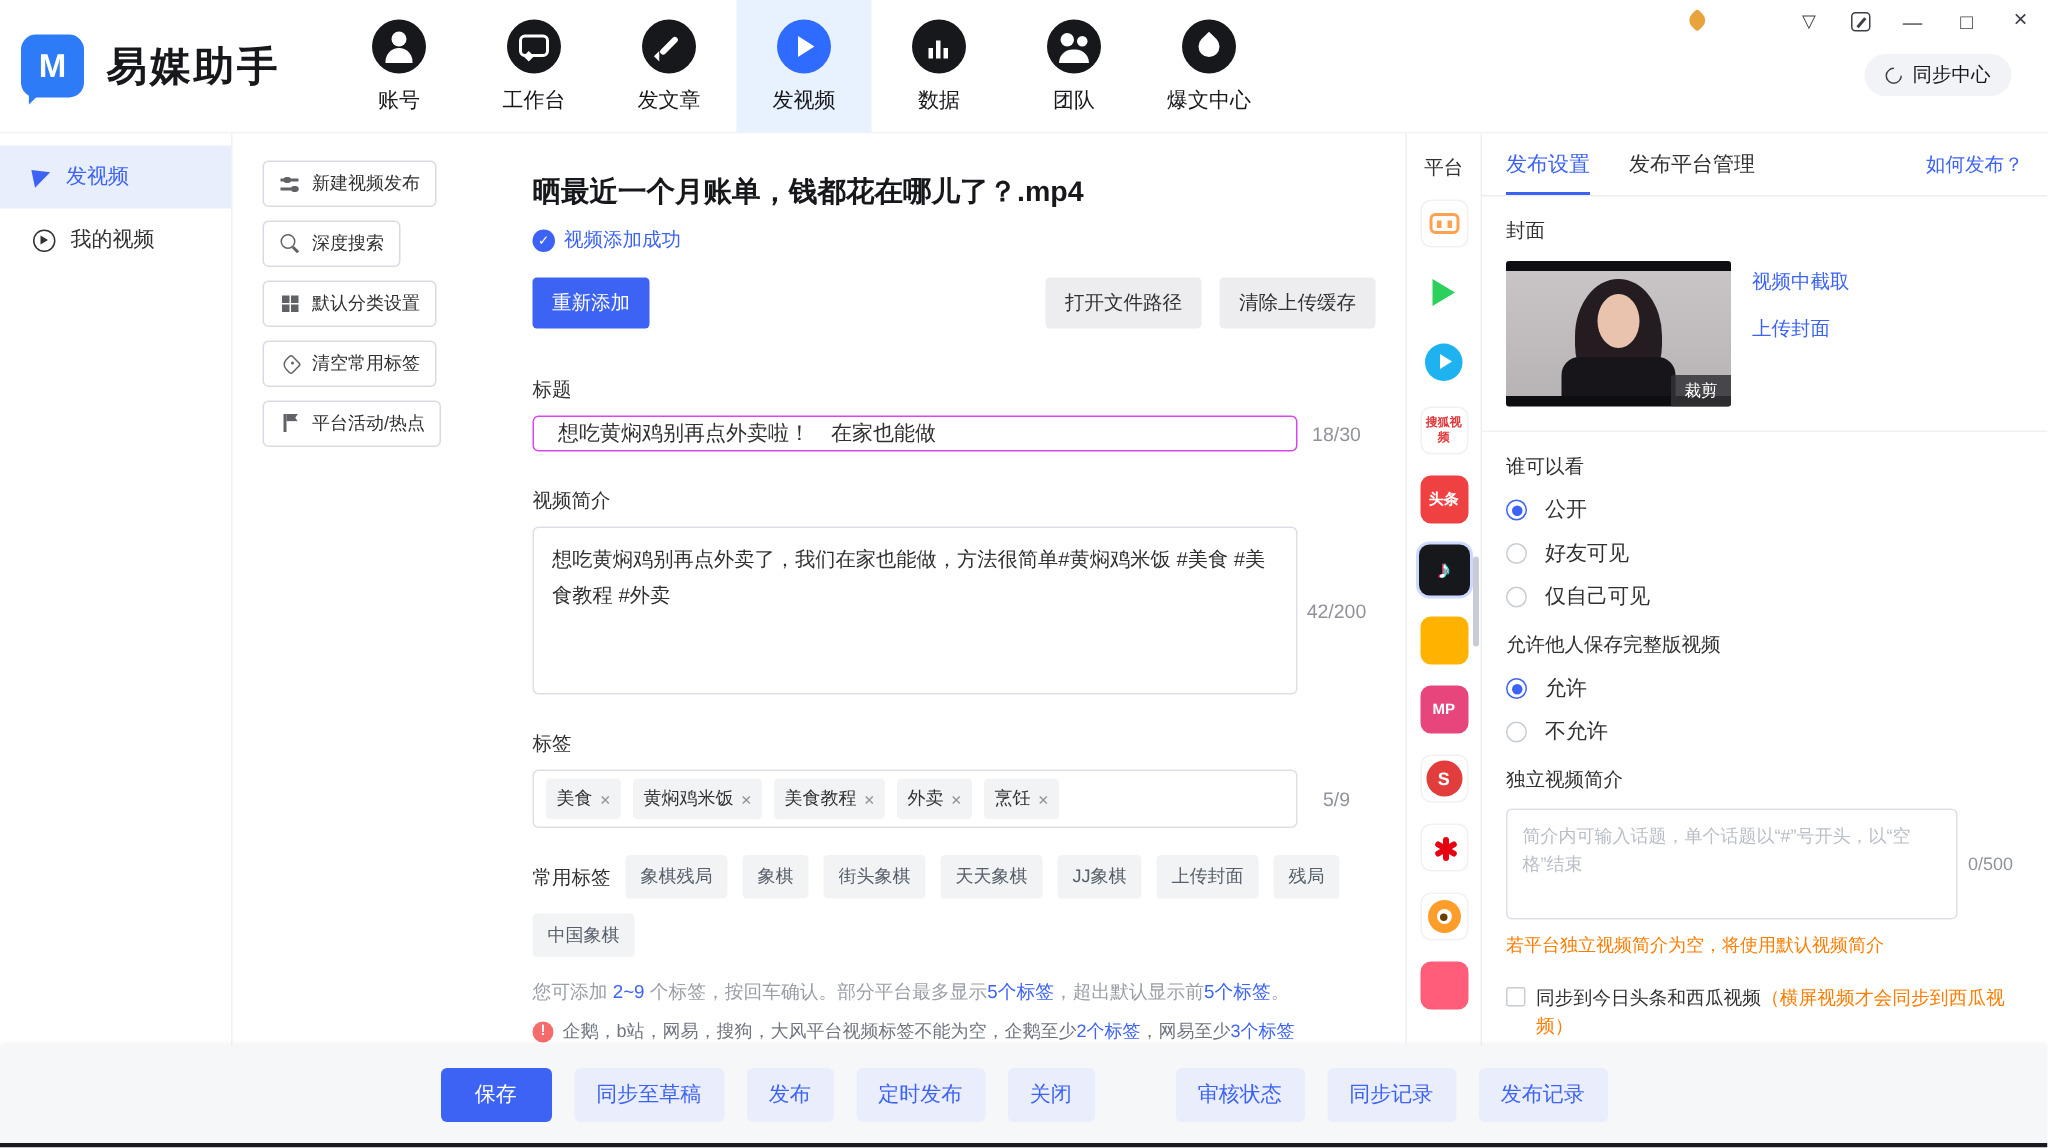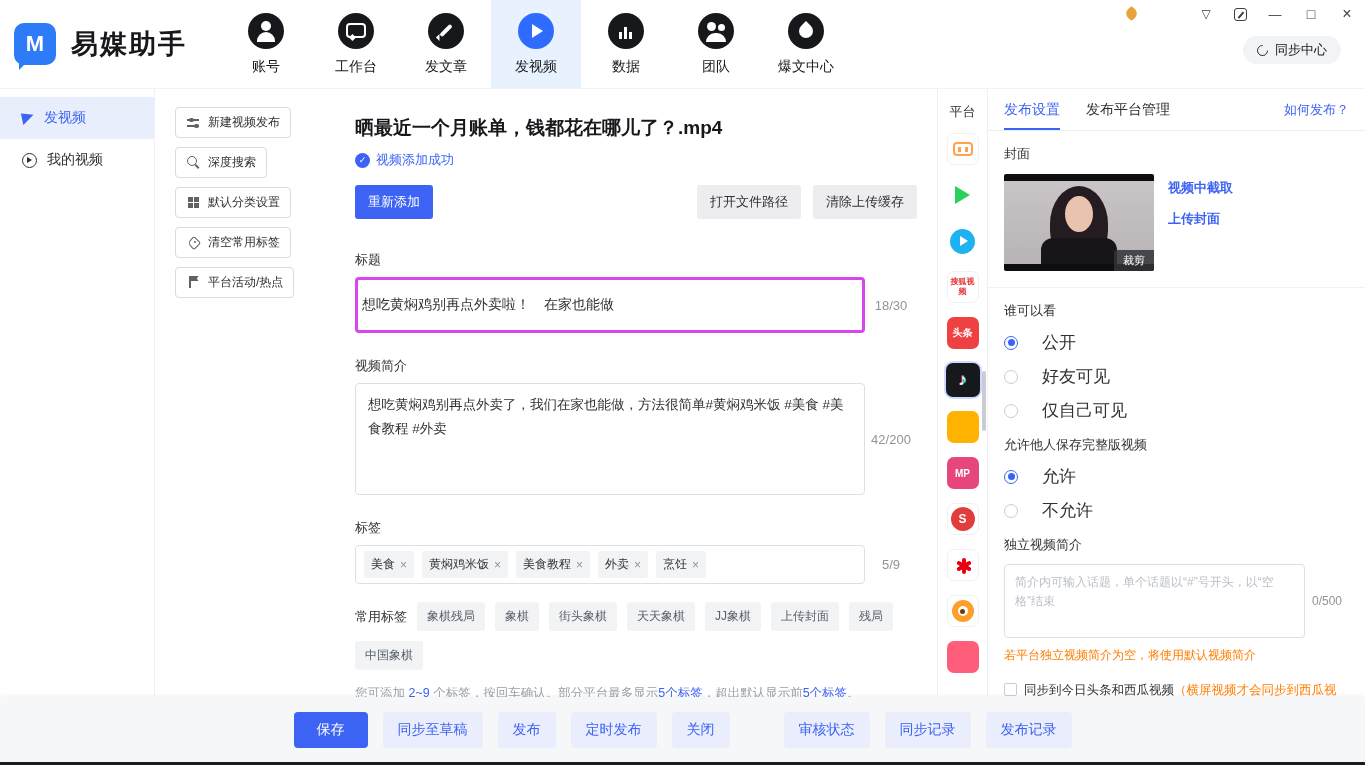--- a/index.html
+++ b/index.html
@@ -76,21 +76,21 @@
   .status-row { display:flex; align-items:center; gap:6px; margin-top:10px; color:#3d63f5; font-size:13px; }
   .check-ic { width:15px; height:15px; border-radius:50%; background:#3d63f5; color:#fff; display:flex; align-items:center; justify-content:center; }
   .check-ic::before { content:"✓"; font-size:9px; }
   .btnrow { display:flex; align-items:center; margin-top:16px; }
   .btn-readd { background:#3d63f5; color:#fff; font-size:13px; border-radius:3px; padding:8px 13px; border:none; cursor:pointer; }
   .btnrow-right { margin-left:auto; display:flex; gap:12px; }
   .btn-gray { background:#ededf0; color:#303133; font-size:13px; border-radius:3px; padding:8px 13px; border:none; cursor:pointer; }
   .flabel { font-size:13px; color:#303133; margin-top:24px; }
   .flabel.first { margin-top:32px; }
   .frow { display:flex; margin-top:8px; }
-  .inp { flex:1; height:56px; border:3px solid #d946ef; border-radius:4px; padding:0 4px; font-size:14px; color:#303133; font-family:inherit; outline:none; }
+  .inp { flex:1; height:24px; border:1px solid #d946ef; border-radius:4px; padding:0 16px; font-size:14px; color:#303133; font-family:inherit; outline:none; }
   .counter { width:52px; color:#909399; font-size:13px; display:flex; align-items:center; justify-content:center; flex:none; }
   .ta { flex:1; height:112px; border:1px solid #dcdfe6; border-radius:4px; padding:9px 12px; font-size:13.5px; color:#303133; line-height:1.8; resize:none; font-family:inherit; outline:none; }
   .tags-box { flex:1; border:1px solid #dcdfe6; border-radius:4px; padding:5px 8px; display:flex; gap:8px; align-items:center; min-height:38px; flex-wrap:wrap; }
   .chip { background:#f2f3f5; border-radius:3px; padding:5px 7px; font-size:12px; color:#303133; display:inline-flex; align-items:center; gap:5px; }
   .chip-x { color:#909399; cursor:pointer; }
   .chip-x::before { content:"×"; font-size:12px; }
   .common-row { display:flex; align-items:center; gap:10px; margin-top:18px; flex-wrap:wrap; }
   .common-label { font-size:13px; color:#303133; }
   .cchip { background:#f2f3f5; border-radius:3px; padding:6px 10px; font-size:12px; color:#57606a; cursor:pointer; }
   .hint { font-size:12.5px; color:#9a9ea6; margin-top:15px; }
@@ -142,24 +142,24 @@
   .tab.active::after { content:""; position:absolute; left:0; right:0; bottom:0; height:2px; background:#3d63f5; }
   .help-link { margin-left:auto; color:#3d63f5; font-size:13px; cursor:pointer; }
   .sec { padding:14px 16px 0; }
   .sec-title { font-size:13px; color:#303133; }
   .cover-row { display:flex; margin-top:11px; }
   .thumb { width:150px; height:97px; border-radius:2px; position:relative; overflow:hidden; background:linear-gradient(180deg,#0e0e12 0%,#0e0e12 7%,#c9c5c6 7%,#b8b3b5 93%,#0e0e12 93%); flex:none; }
   .thumb-hair { position:absolute; width:58px; height:76px; background:#241c20; border-radius:50% 50% 42% 42%; left:46px; top:12px; }
   .thumb-face { position:absolute; width:28px; height:36px; background:#e9c3ad; border-radius:50%; left:61px; top:22px; }
   .thumb-body { position:absolute; width:76px; height:26px; background:#17151a; border-radius:12px 12px 0 0; left:37px; bottom:7px; }
   .crop-badge { position:absolute; right:0; bottom:0; background:rgba(50,50,55,.85); color:#fff; font-size:11px; padding:3px 9px; border-radius:2px 0 0 0; cursor:pointer; }
-  .cover-links { display:flex; flex-direction:column; gap:13px; margin-left:14px; font-size:13px; color:#3d63f5; padding-top:5px;font-weight:bold; }
+  .cover-links { display:flex; flex-direction:column; gap:13px; margin-left:14px; font-size:13px; color:#3d63f5; padding-top:5px; }
   .cover-links span { cursor:pointer; }
   .sec.divided { border-top:1px solid #f0f1f4; margin-top:16px; }
-  .radio-row { display:flex; align-items:center; gap:24px; margin-top:11px; font-size:17px; color:#303133; cursor:pointer; }
+  .radio-row { display:flex; align-items:center; gap:12px; margin-top:11px; font-size:14px; color:#303133; cursor:pointer; }
   .radio { width:14px; height:14px; border:1px solid #c8ccd4; border-radius:50%; position:relative; background:#fff; flex:none; }
   .radio.checked { border-color:#3d63f5; }
   .radio.checked::after { content:""; position:absolute; inset:2.5px; background:#3d63f5; border-radius:50%; }
   .indep-row { display:flex; margin-top:10px; }
   .ta-indep { flex:1; height:74px; border:1px solid #dcdfe6; border-radius:4px; padding:8px 10px; font-size:12px; color:#303133; line-height:1.6; resize:none; font-family:inherit; outline:none; }
   .ta-indep::placeholder { color:#b9bec7; }
   .counter-sm { width:44px; color:#909399; font-size:12px; display:flex; align-items:center; justify-content:center; flex:none; }
   .orange-note { color:#ff7d00; font-size:12px; margin-top:9px; }
   .sync-row { display:flex; align-items:flex-start; gap:7px; margin-top:17px; font-size:12.5px; color:#303133; line-height:1.5; }
   .cb { width:13px; height:13px; border:1px solid #c8ccd4; border-radius:2px; margin-top:2px; flex:none; background:#fff; cursor:pointer; }

